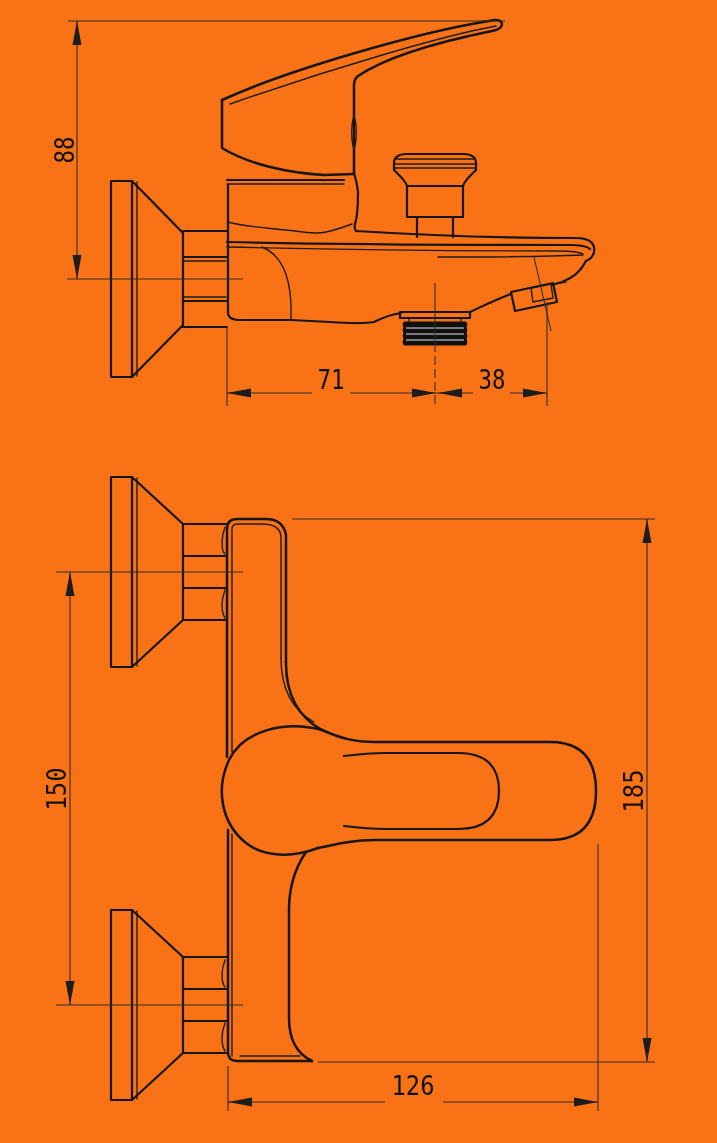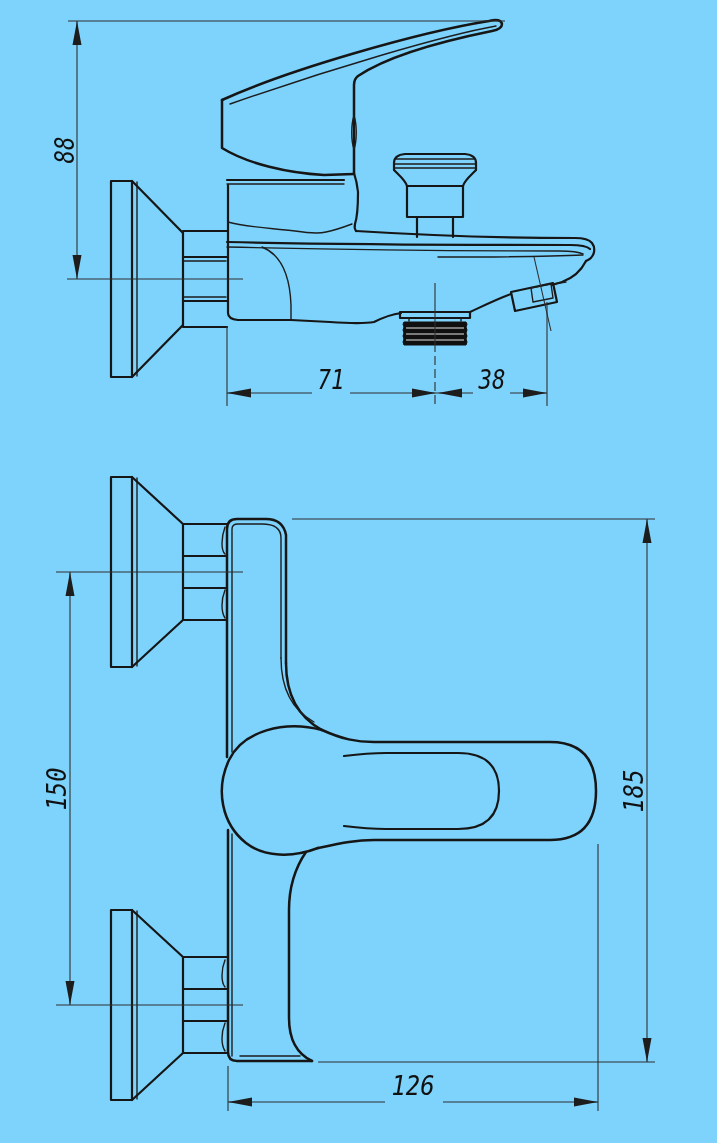--- a/index.html
+++ b/index.html
@@ -1,16 +1,16 @@
 <!DOCTYPE html>
 <html><head>
 <meta charset="utf-8">
 <style>
   html,body{margin:0;padding:0;background:#ffffff;}
-  .canvas{position:relative;width:717px;height:1143px;background:#7dd3fc;overflow:hidden;font-style:italic;}
+  .canvas{position:relative;width:717px;height:1143px;background:#f97316;overflow:hidden;}
   svg{display:block;}
   .s2{stroke:#161616;stroke-width:2.2;fill:none;stroke-linecap:round;stroke-linejoin:round;}
   .s25{stroke:#161616;stroke-width:2.5;fill:none;stroke-linecap:round;stroke-linejoin:round;}
   .s1{stroke:#1d1d1d;stroke-width:1.4;fill:none;stroke-linecap:round;stroke-linejoin:round;}
   .thin{stroke:#2e2e2e;stroke-width:1.1;fill:none;}
   .dash{stroke:#2e2e2e;stroke-width:1.1;fill:none;stroke-dasharray:9 4;}
   .arr{fill:#1d1d1d;stroke:none;}
   .blk{fill:#101010;stroke:#101010;stroke-width:1;}
   .ridge{stroke:#ffffff;stroke-width:0.9;fill:none;}
   text.dim{font-family:"DejaVu Sans Mono","Liberation Mono",monospace;font-size:27px;fill:#111;}

